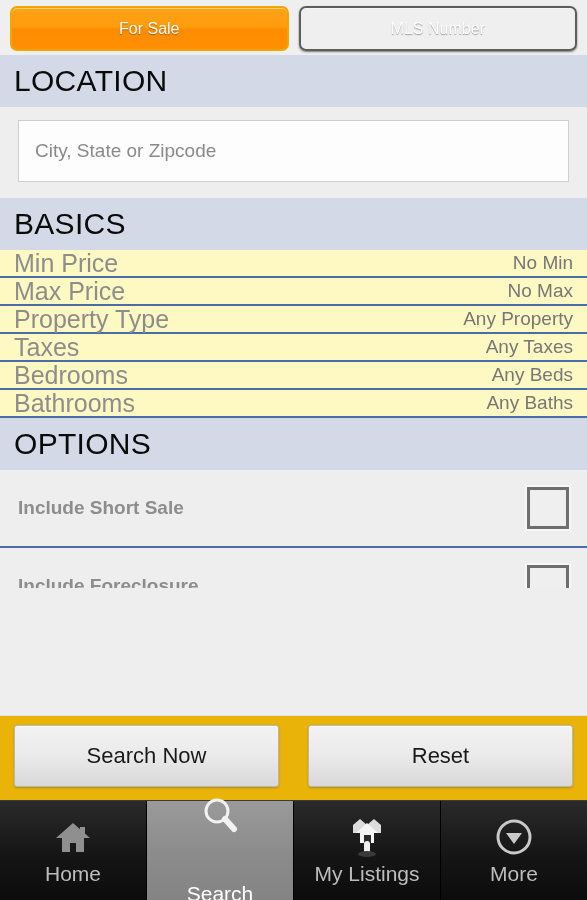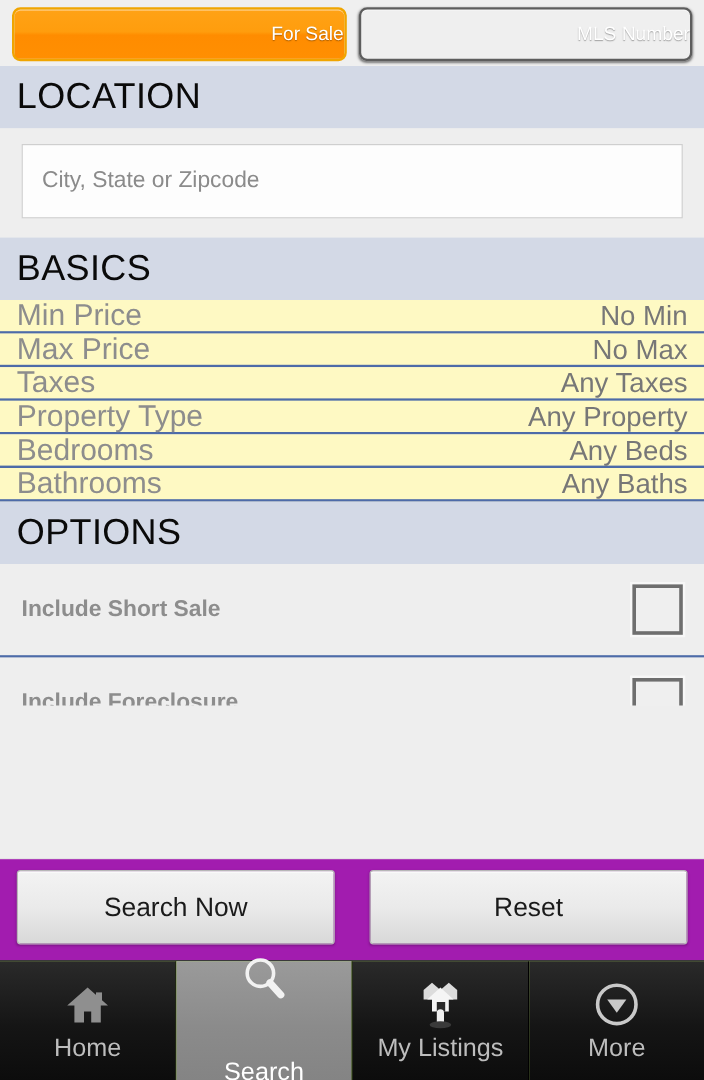--- a/index.html
+++ b/index.html
@@ -12,21 +12,21 @@
   #app { position:relative; width:587px; height:900px; background:#eeeeee; }
 
   
   .topbar {
     height:55px; background:#efefef;
     display:flex; align-items:center; gap:10px;
     padding:6px 10px 4px 10px;
   }
   .seg-btn {
     flex:1; height:45px; border-radius:7px;
-    display:flex; align-items:center; justify-content:flex-end;
+    display:flex; align-items:center; justify-content:center;
     color:#ffffff; font-size:16px;
     text-shadow:0 1px 1px rgba(0,0,0,.35);
     cursor:pointer; position:relative;
   }
   .seg-btn.active {
     background:linear-gradient(to bottom,#ffa216 0%,#ff9d0d 45%,#ff8c00 52%,#ff8f02 100%);
     border:2px solid #f0a500;
     box-shadow:inset 0 1px 0 rgba(255,255,255,.45);
   }
   .seg-btn.inactive {
@@ -64,21 +64,21 @@
   .rows { background:#eeeeee; }
   .row {
     height:28px;
     display:flex; align-items:center; justify-content:space-between;
     padding:0 14px;
     border-bottom:2px solid #4d6ba8;
     background:#fef9c3;
     cursor:pointer;
   }
   .row-label { font-size:25px; color:#8d8d8d; }
-  .row-value { font-size:23px; color:#777777; }
+  .row-value { font-size:19px; color:#777777; }
 
   
   .opt-row {
     height:78px;
     display:flex; align-items:center; justify-content:space-between;
     padding:16px 18px;
     border-bottom:2px solid #4d6ba8;
     background:#eeeeee;
     cursor:pointer;
   }
@@ -87,21 +87,21 @@
     width:42px; height:42px;
     border:3px solid #6e6e6e;
     background:#efefef;
     box-shadow:0 0 0 2px #f7f7f7;
   }
   .options-clip { overflow:hidden; }
 
   
   .actionbar {
     position:absolute; left:0; right:0; bottom:100px;
-    height:85px; background:#a21caf;
+    height:85px; background:#eab308;
     display:flex; align-items:center; gap:29px;
     padding:10px 14px 14px 14px;
     border-top:1px solid #e4e4e4;
   }
   .act-btn {
     flex:1; height:62px;
     background:linear-gradient(to bottom,#f3f3f3 0%,#eaeaea 50%,#d8d8d8 100%);
     border:1px solid #b7b7b7;
     border-radius:3px;
     display:flex; align-items:center; justify-content:center;
@@ -164,26 +164,26 @@
   <div class="rows">
     <div class="row">
       <span class="row-label">Min Price</span>
       <span class="row-value">No Min</span>
     </div>
     <div class="row">
       <span class="row-label">Max Price</span>
       <span class="row-value">No Max</span>
     </div>
     <div class="row">
+      <span class="row-label">Property Type</span>
+      <span class="row-value">Any Property</span>
+    </div>
+    <div class="row">
       <span class="row-label">Taxes</span>
       <span class="row-value">Any Taxes</span>
-    </div>
-    <div class="row">
-      <span class="row-label">Property Type</span>
-      <span class="row-value">Any Property</span>
     </div>
     <div class="row">
       <span class="row-label">Bedrooms</span>
       <span class="row-value">Any Beds</span>
     </div>
     <div class="row">
       <span class="row-label">Bathrooms</span>
       <span class="row-value">Any Baths</span>
     </div>
   </div>

